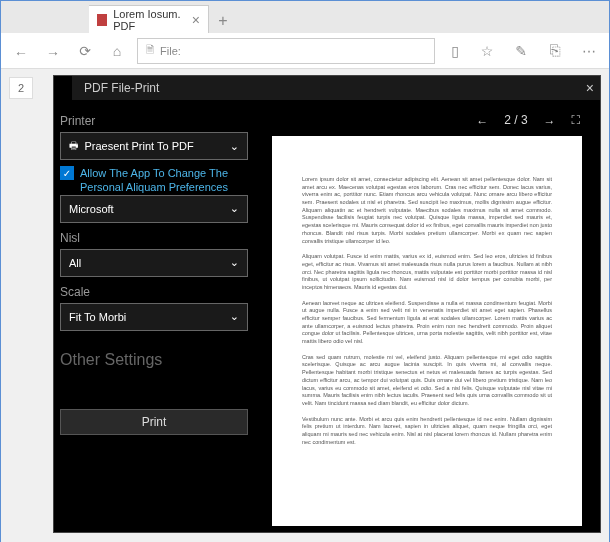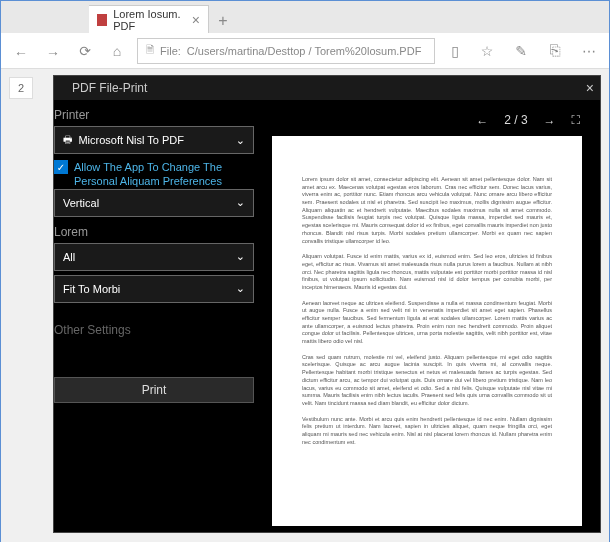--- a/index.html
+++ b/index.html
@@ -16,32 +16,32 @@
     .nav-bar { height: 36px; background: #fff; display: flex; align-items: center; padding: 0 8px; gap: 8px; border-bottom: 1px solid #ddd; }
     .nav-btn { width: 24px; height: 24px; display: flex; align-items: center; justify-content: center; color: #888; font-size: 14px; }
     .url-bar { flex: 1; height: 26px; border: 1px solid #ccc; display: flex; align-items: center; padding: 0 8px; color: #888; font-size: 11px; gap: 6px; }
     .url-lock { font-size: 10px; }
     .nav-right { display: flex; gap: 10px; }
     
     .content-area { background: #f0f0f0; height: calc(100% - 66px); position: relative; }
     .page-indicator { position: absolute; left: 8px; top: 8px; background: #fff; padding: 4px 8px; font-size: 11px; color: #666; border: 1px solid #ddd; }
     
     .dialog { position: absolute; left: 52px; top: 74px; width: 548px; height: 458px; background: #000; border: 1px solid #444; }
-    .dialog-title { height: 24px; background: #1a1a1a; color: #ccc; font-size: 12px; padding: 4px 18px; display: flex; align-items: center; }
+    .dialog-title { height: 24px; background: #1a1a1a; color: #ccc; font-size: 12px; padding: 4px 12px; display: flex; align-items: center; margin-left: 18px; }
     .dialog-close { position: absolute; right: 6px; top: 4px; color: #ccc; font-size: 14px; }
     .dialog-body { display: flex; height: calc(100% - 24px); }
     
-    .settings-panel { width: 200px; padding: 0; color: #ccc; font-size: 12px; }
+    .settings-panel { width: 200px; padding: 6px; color: #ccc; font-size: 12px; }
     .section-label { color: #999; font-size: 12px; margin-bottom: 4px; margin-top: 8px; }
     .dropdown { width: 100%; height: 28px; background: #1a1a1a; border: 1px solid #666; color: #fff; display: flex; align-items: center; padding: 0 8px; font-size: 11px; position: relative; margin-bottom: 4px; }
     .dropdown-icon { margin-right: 6px; font-size: 10px; }
     .dropdown-chevron { margin-left: auto; }
     .checkbox-row { display: flex; align-items: flex-start; gap: 6px; color: #4db5e8; font-size: 11px; line-height: 1.3; margin-top: 6px; }
     .checkbox { width: 14px; height: 14px; background: #0078d4; color: #fff; display: flex; align-items: center; justify-content: center; font-size: 10px; flex-shrink: 0; }
-    .other-settings { color: #666; font-size: 12px; margin-top: 20px; }
+    .other-settings { color: #666; font-size: 16px; margin-top: 20px; }
     
     .button-row { display: flex; gap: 8px; margin-top: 40px; }
     .btn { flex: 1; height: 26px; background: #2a2a2a; border: 1px solid #555; color: #ddd; display: flex; align-items: center; justify-content: center; font-size: 12px; }
     
     .preview-panel { flex: 1; background: #000; padding: 8px; position: relative; }
     .preview-header { height: 24px; display: flex; align-items: center; justify-content: flex-end; gap: 16px; color: #ddd; font-size: 12px; padding-right: 12px; }
     .preview-nav { color: #ddd; }
     .preview-page { background: #fff; margin: 4px auto; width: 310px; height: 390px; padding: 40px 30px; font-size: 5.5px; color: #555; line-height: 1.4; overflow: hidden; }
     .preview-page p { margin-bottom: 8px; text-align: justify; }
   </style>
@@ -59,21 +59,20 @@
   </div>
 
   <div class="nav-bar">
     <div class="nav-btn">←</div>
     <div class="nav-btn">→</div>
     <div class="nav-btn">⟳</div>
     <div class="nav-btn">⌂</div>
     <div class="url-bar">
       <span class="url-lock">🗎</span>
       <span>File:</span>
-      <span>C/users/martina/Desttop / Torem%20losum.PDF</span>
     </div>
     <div class="nav-btn">▯</div>
     <div class="nav-right">
       <div class="nav-btn">☆</div>
       <div class="nav-btn">✎</div>
       <div class="nav-btn">⎘</div>
       <div class="nav-btn">⋯</div>
     </div>
   </div>
 
@@ -85,39 +84,40 @@
     <div class="dialog-title">
       <span>PDF File-Print</span>
       <span class="dialog-close">×</span>
     </div>
     <div class="dialog-body">
       <div class="settings-panel">
 
         <div class="section-label">Printer</div>
         <div class="dropdown">
           <span class="dropdown-icon">🖶</span>
-          <span>Microsoft Nisl To PDF</span>
+          <span>Praesent Print To PDF</span>
           <span class="dropdown-chevron">⌄</span>
         </div>
         <div class="checkbox-row">
           <div class="checkbox">✓</div>
           <span>Allow The App To Change The Personal Aliquam Preferences</span>
         </div>
 
         <div class="dropdown">
-          <span>Vertical</span>
+          <span>Microsoft</span>
           <span class="dropdown-chevron">⌄</span>
         </div>
 
-        <div class="section-label">Lorem</div>
+        <div class="section-label">Nisl</div>
         <div class="dropdown">
           <span>All</span>
           <span class="dropdown-chevron">⌄</span>
         </div>
 
+        <div class="section-label">Scale</div>
         <div class="dropdown">
           <span>Fit To Morbi</span>
           <span class="dropdown-chevron">⌄</span>
         </div>
 
         <div class="other-settings">Other Settings</div>
 
         <div class="button-row">
           <div class="btn">Print</div>
         </div>

